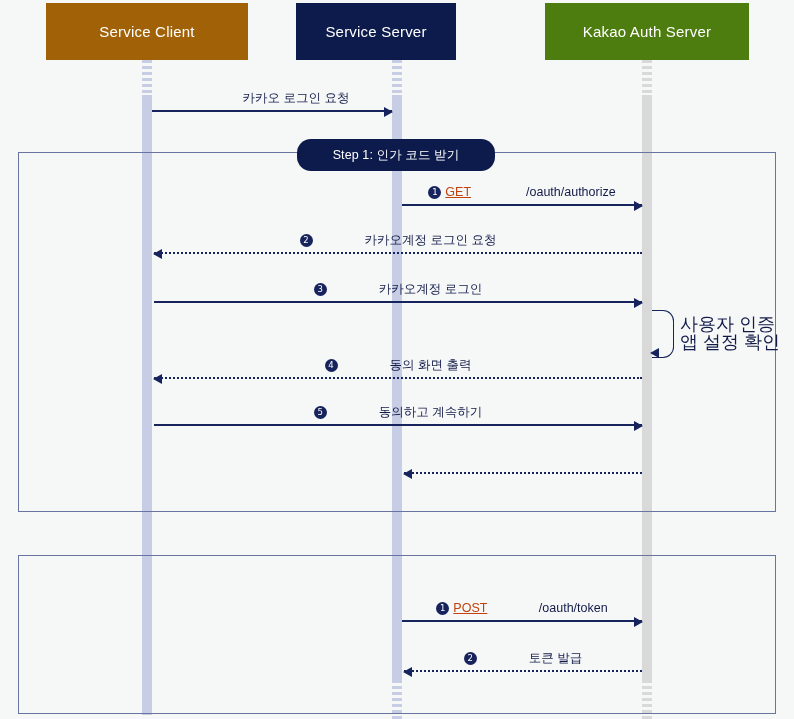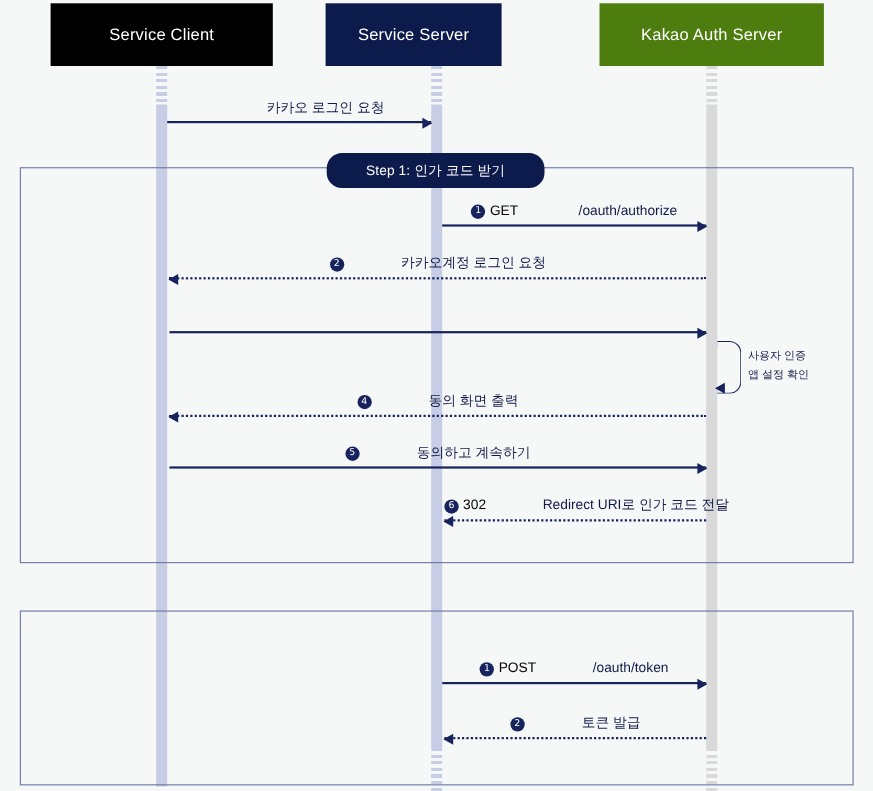--- a/index.html
+++ b/index.html
@@ -67,21 +67,21 @@
     line-height:13px;
     border-radius:50%;
     background:#17235c;
     color:#fff;
     font-size:8.5px;
     text-align:center;
     vertical-align:1px;
     margin-right:4px;
     font-family:"DejaVu Sans",sans-serif;
   }
-  .msg-label .verb{color:#000000;font-weight:400;}
+  .msg-label .verb{color:#c2410c;font-weight:400;text-decoration:underline;}
   .msg-label .path{color:#121a47;margin-left:48px;}
 
   .msg-line{position:absolute;left:0;right:0;bottom:6px;height:2px;}
   .msg-line.solid{background:#17235c;height:1.6px;}
   .msg-line.dotted{
     height:0;border-top:2px dotted #17235c;background:none;
   }
   .arrowhead{position:absolute;bottom:1.2px;width:0;height:0;}
   .arrow-right{
     right:-1px;
@@ -110,32 +110,32 @@
     position:absolute;
     left:-2px;bottom:-5px;
     width:0;height:0;
     border-top:5px solid transparent;
     border-bottom:5px solid transparent;
     border-right:9px solid #17235c;
   }
   .selfmsg .stext{
     position:absolute;
     left:28px;top:5px;
-    font-size:10px;
+    font-size:18px;
     color:#121a47;
     line-height:18px;
     white-space:nowrap;
   }
 </style>
 </head>
 <body>
 
 <div id="diagram">
 
-  <div class="actor-box" style="left:46px;top:3px;width:202px;height:57px;background:#000000;">
+  <div class="actor-box" style="left:46px;top:3px;width:202px;height:57px;background:#a16207;">
     <span>Service Client</span>
   </div>
 
   <div class="actor-box" style="left:296px;top:3px;width:160px;height:57px;background:#0d1b4c;">
     <span>Service Server</span>
   </div>
 
   <div class="actor-box" style="left:545px;top:3px;width:204px;height:57px;background:#4d7c0f;">
     <span>Kakao Auth Server</span>
   </div>
@@ -180,20 +180,23 @@
 
   <div class="msg" style="left:154px;top:226px;width:488px;">
     <div class="msg-label">
       <span class="num">2</span><span class="path">카카오계정 로그인 요청</span>
     </div>
     <div class="msg-line dotted"></div>
     <div class="arrowhead arrow-left"></div>
   </div>
 
   <div class="msg" style="left:154px;top:275px;width:488px;">
+    <div class="msg-label">
+      <span class="num">3</span><span class="path">카카오계정 로그인</span>
+    </div>
     <div class="msg-line solid"></div>
     <div class="arrowhead arrow-right"></div>
   </div>
 
   <div class="selfmsg" style="left:652px;top:310px;width:130px;height:50px;">
     <div class="bracket"></div>
     <div class="sarrow" style="bottom:2px;"></div>
     <div class="stext">
       <div>사용자 인증</div>
       <div>앱 설정 확인</div>
@@ -210,23 +213,20 @@
 
   <div class="msg" style="left:154px;top:398px;width:488px;">
     <div class="msg-label">
       <span class="num">5</span><span class="path">동의하고 계속하기</span>
     </div>
     <div class="msg-line solid"></div>
     <div class="arrowhead arrow-right"></div>
   </div>
 
   <div class="msg" style="left:404px;top:446px;width:238px;">
-    <div class="msg-label">
-      <span class="num">6</span><span class="verb">302</span><span>&nbsp;</span><span class="path">Redirect URI로 인가 코드 전달</span>
-    </div>
     <div class="msg-line dotted"></div>
     <div class="arrowhead arrow-left"></div>
   </div>
 
   <div class="frame" style="left:18px;top:555px;width:758px;height:159px;"></div>
 
   <div class="msg" style="left:402px;top:594px;width:240px;">
     <div class="msg-label">
       <span class="num">1</span><span class="verb">POST</span><span>&nbsp;</span><span class="path">/oauth/token</span>
     </div>

